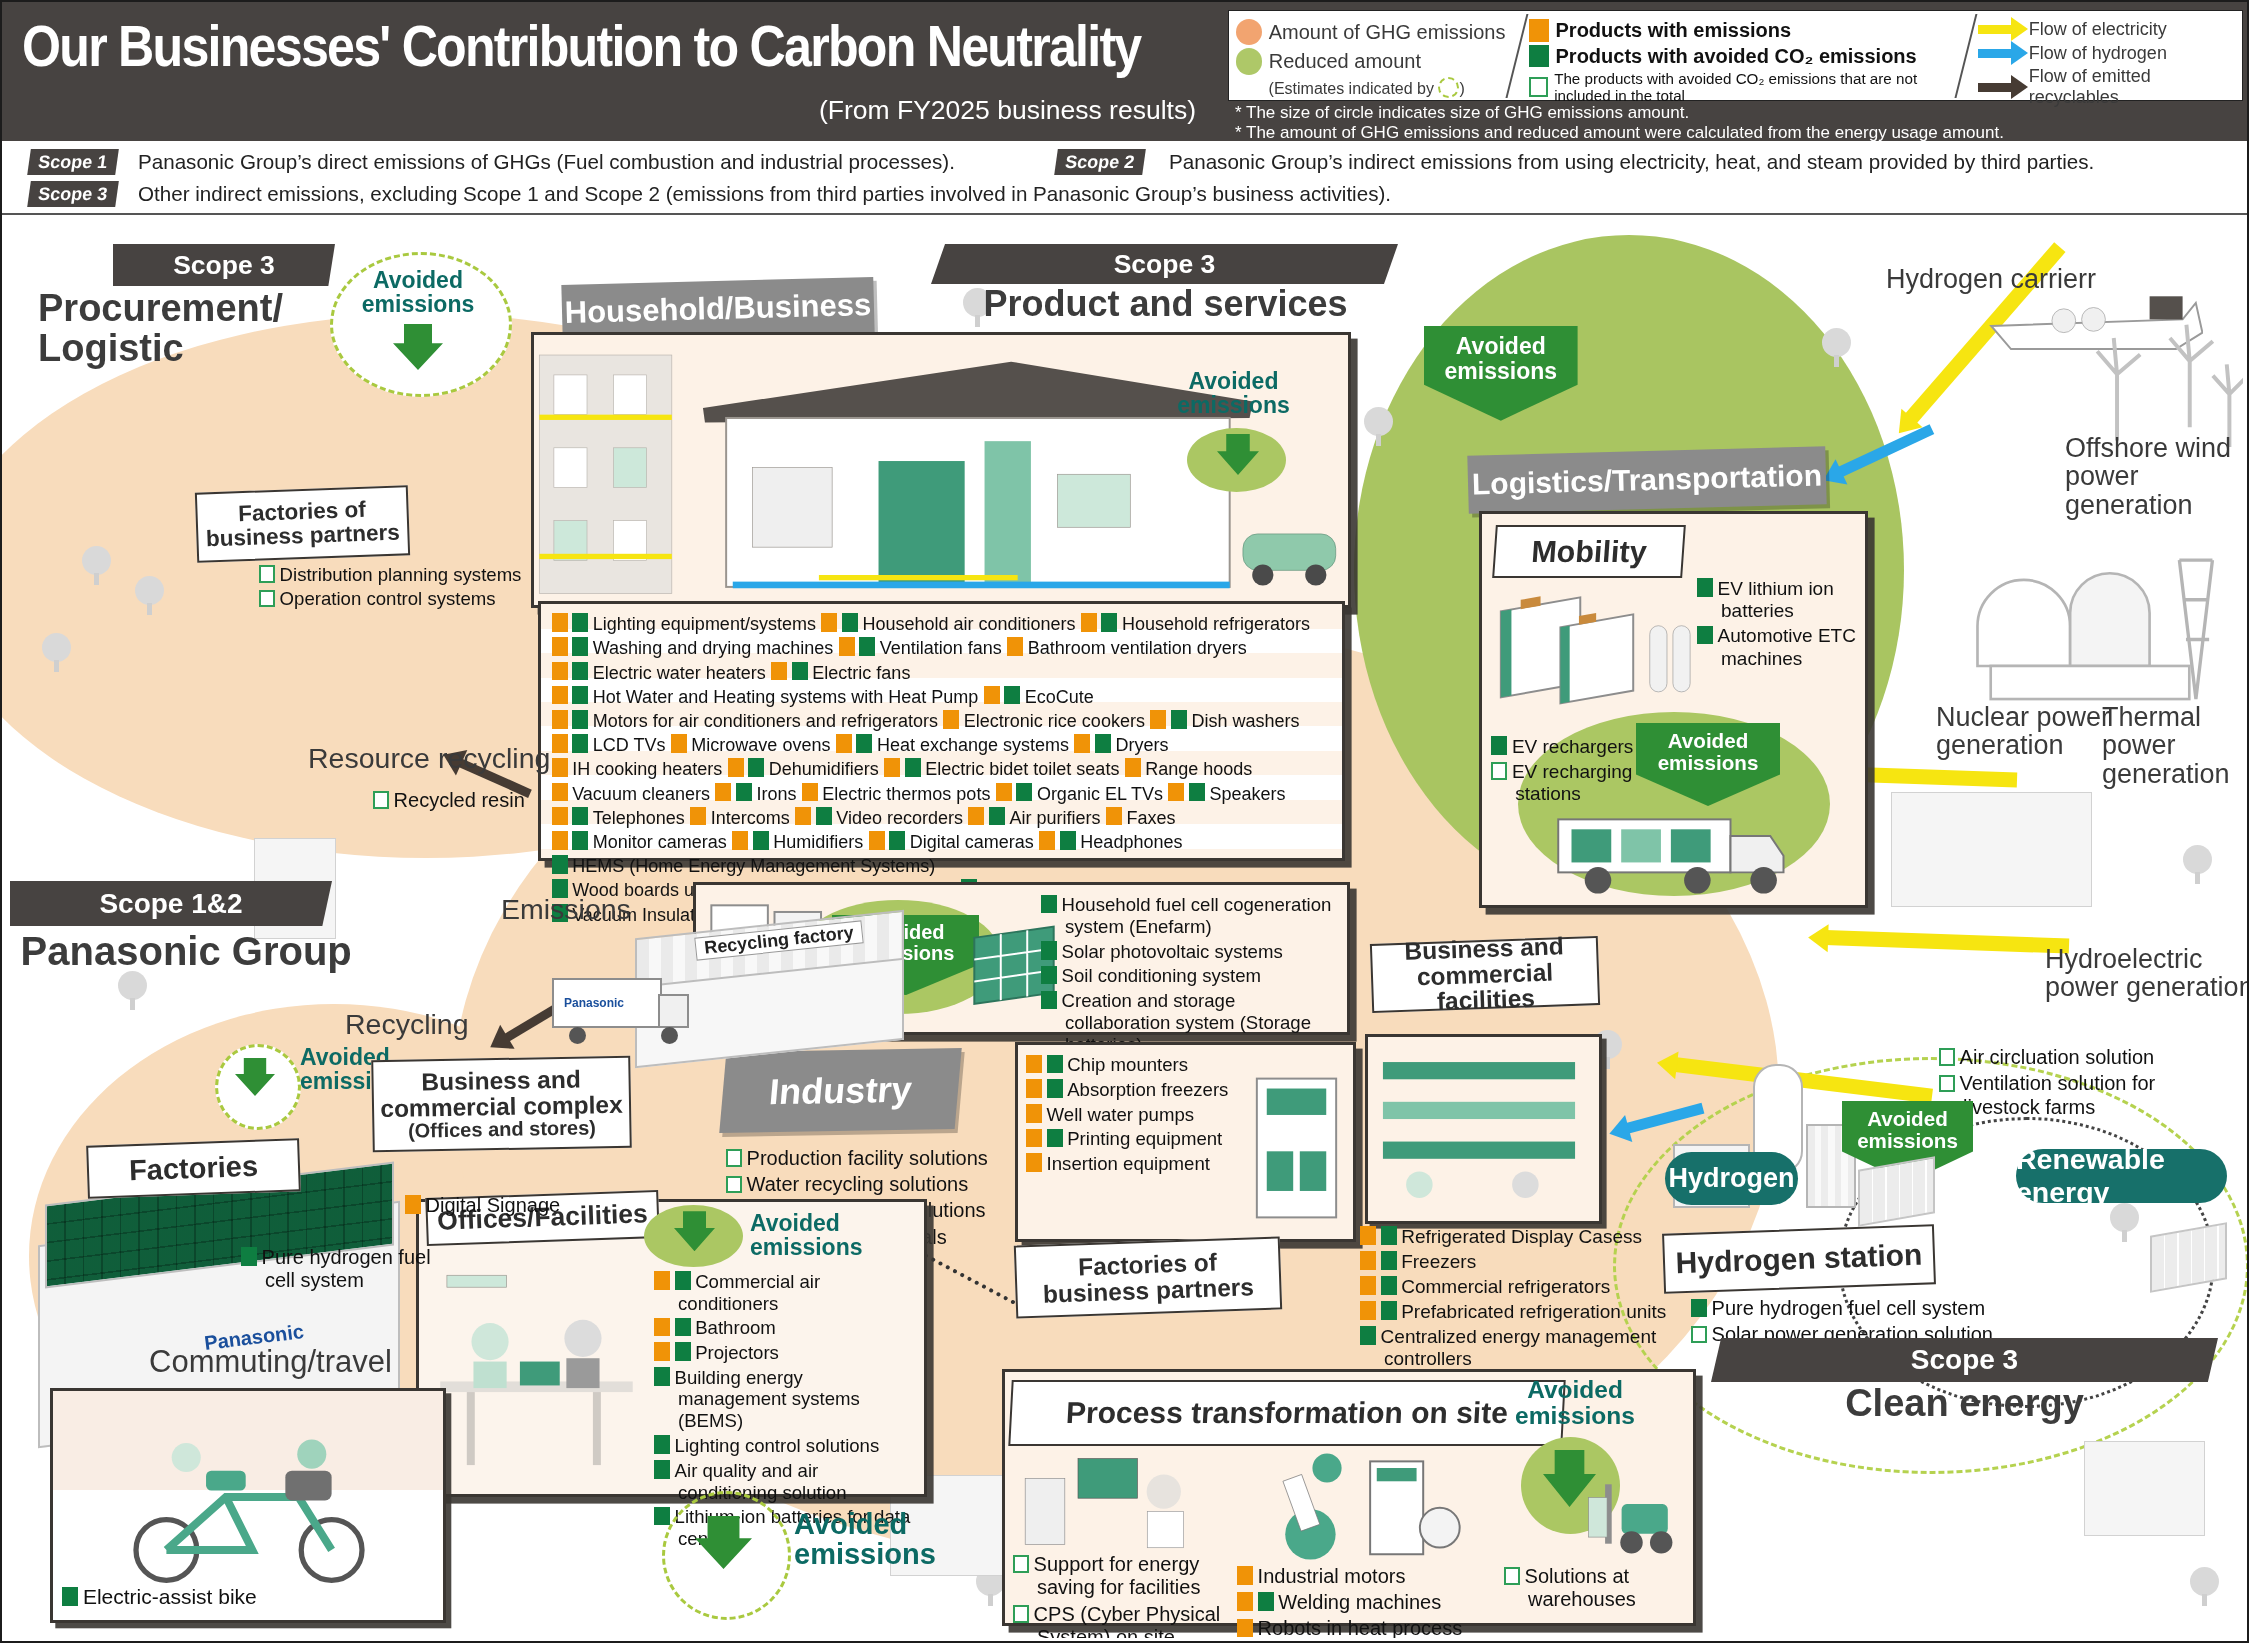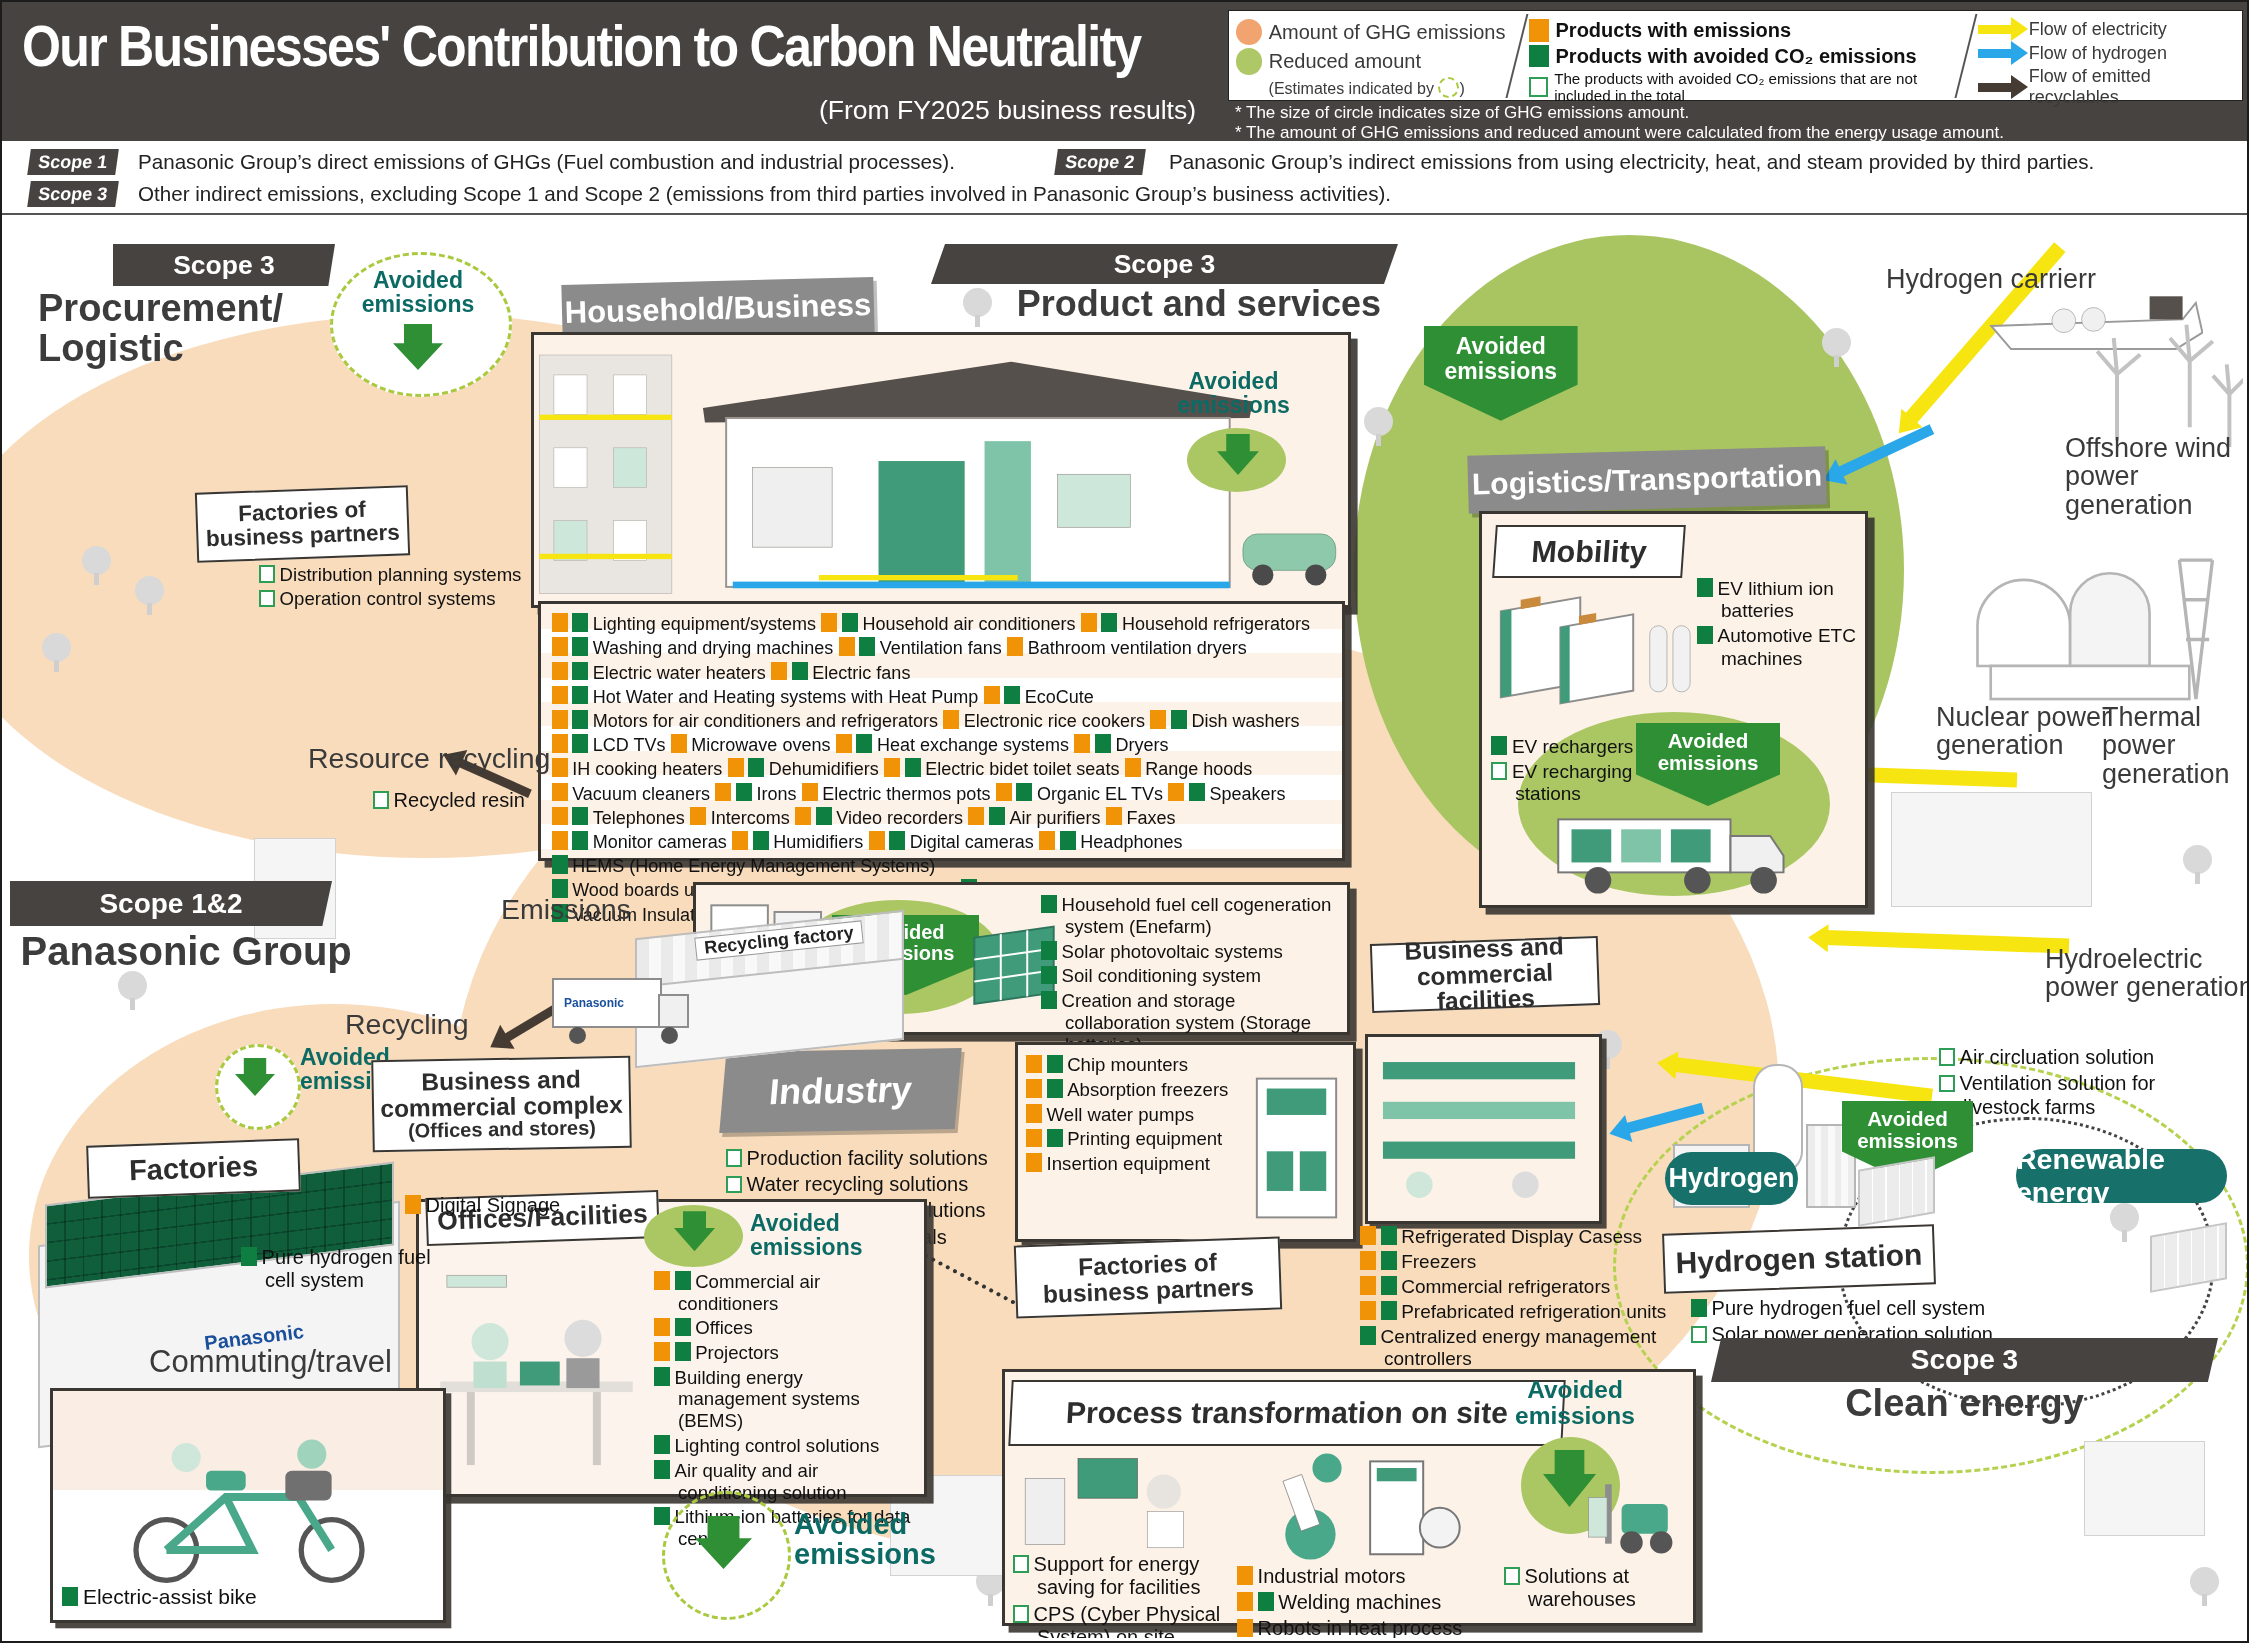--- a/index.html
+++ b/index.html
@@ -197,21 +197,21 @@
     <div class="aet" style="left:335px;top:53px;width:162px;font-size:23px;">Avoided emissions</div>
     <div class="agar" style="left:391px;top:109px;width:50px;height:46px;"></div>
     <div class="wlabel" style="left:194px;top:274px;width:209px;height:66px;font-size:22.5px;">Factories of business partners</div>
     <div class="blist" style="position:absolute;left:257px;top:346px;width:305px;font-size:18.6px;">
         <div class="li-row"><span class="mk mk-w"></span><span class="li-text">Distribution planning systems</span></div>
         <div class="li-row"><span class="mk mk-w"></span><span class="li-text">Operation control systems</span></div>
       </div>
 
     <div class="glabel" style="left:560px;top:66px;width:312px;height:56px;font-size:31px;">Household/Business</div>
     <div class="banner" style="left:929px;top:29px;width:467px;height:40px;font-size:26.5px;clip-path:polygon(3% 0,100% 0,97% 100%,0 100%);">Scope 3</div>
-    <div class="h-dark" style="left:948px;top:70px;width:431px;font-size:36px;text-align:right;">Product and services</div>
+    <div class="h-dark" style="left:948px;top:70px;width:431px;font-size:36px;text-align:center;">Product and services</div>
 
     <div class="cbox" style="left:529px;top:117px;width:814px;height:270px;">
       <svg class="ill" style="left:0;top:0;" width="807" height="264" viewBox="0 0 1218 398">
         <rect x="8" y="30" width="200" height="360" fill="#e9e5e0" stroke="#b9b4ae"></rect>
         <rect x="30" y="60" width="50" height="60" fill="#fff" stroke="#b9b4ae"></rect>
           <rect x="120" y="60" width="50" height="60" fill="#fff" stroke="#b9b4ae"></rect>
         <rect x="30" y="170" width="50" height="60" fill="#fff" stroke="#b9b4ae"></rect>
           <rect x="120" y="170" width="50" height="60" fill="#cde8da" stroke="#b9b4ae"></rect>
         <rect x="30" y="280" width="50" height="60" fill="#cde8da" stroke="#b9b4ae"></rect>
           <rect x="120" y="280" width="50" height="60" fill="#fff" stroke="#b9b4ae"></rect>
@@ -295,21 +295,21 @@
           <rect x="250" y="196" width="12" height="110" fill="#cfcac4"></rect>
         <circle cx="95" cy="120" r="28" fill="#cfe7da"></circle>
           <rect x="70" y="150" width="50" height="40" fill="#bfe0d0"></rect>
         <circle cx="235" cy="115" r="28" fill="#dcdcdc"></circle>
           <rect x="210" y="145" width="50" height="45" fill="#9a9a9a"></rect>
         <rect x="140" y="150" width="60" height="36" fill="#3f9b7a"></rect>
         <rect x="30" y="20" width="90" height="18" fill="#cde8da" stroke="#9a958f"></rect>
       </svg>
       <div class="blist" style="position:absolute;left:235px;top:66px;width:262px;font-size:18.6px;">
           <div class="li-row"><span class="mk mk-o"></span><span class="mk mk-g"></span><span class="li-text">Commercial air conditioners</span></div>
-          <div class="li-row"><span class="mk mk-o"></span><span class="mk mk-g"></span><span class="li-text">Offices</span></div>
+          <div class="li-row"><span class="mk mk-o"></span><span class="mk mk-g"></span><span class="li-text">Bathroom</span></div>
           <div class="li-row"><span class="mk mk-o"></span><span class="mk mk-g"></span><span class="li-text">Projectors</span></div>
           <div class="li-row"><span class="mk mk-g"></span><span class="li-text">Building energy management systems (BEMS)</span></div>
           <div class="li-row"><span class="mk mk-g"></span><span class="li-text">Lighting control solutions</span></div>
           <div class="li-row"><span class="mk mk-g"></span><span class="li-text">Air quality and air conditioning solution</span></div>
           <div class="li-row"><span class="mk mk-g"></span><span class="li-text">Lithium-ion batteries for data centers</span></div>
         </div>
     </div>
 
     <div class="h-dark" style="left:306px;top:529px;font-size:28.5px;font-weight:normal;color:#3a3a3a;">Resource recycling</div>
     <div class="blist" style="position:absolute;left:371px;top:571px;width:219px;font-size:20px;">

